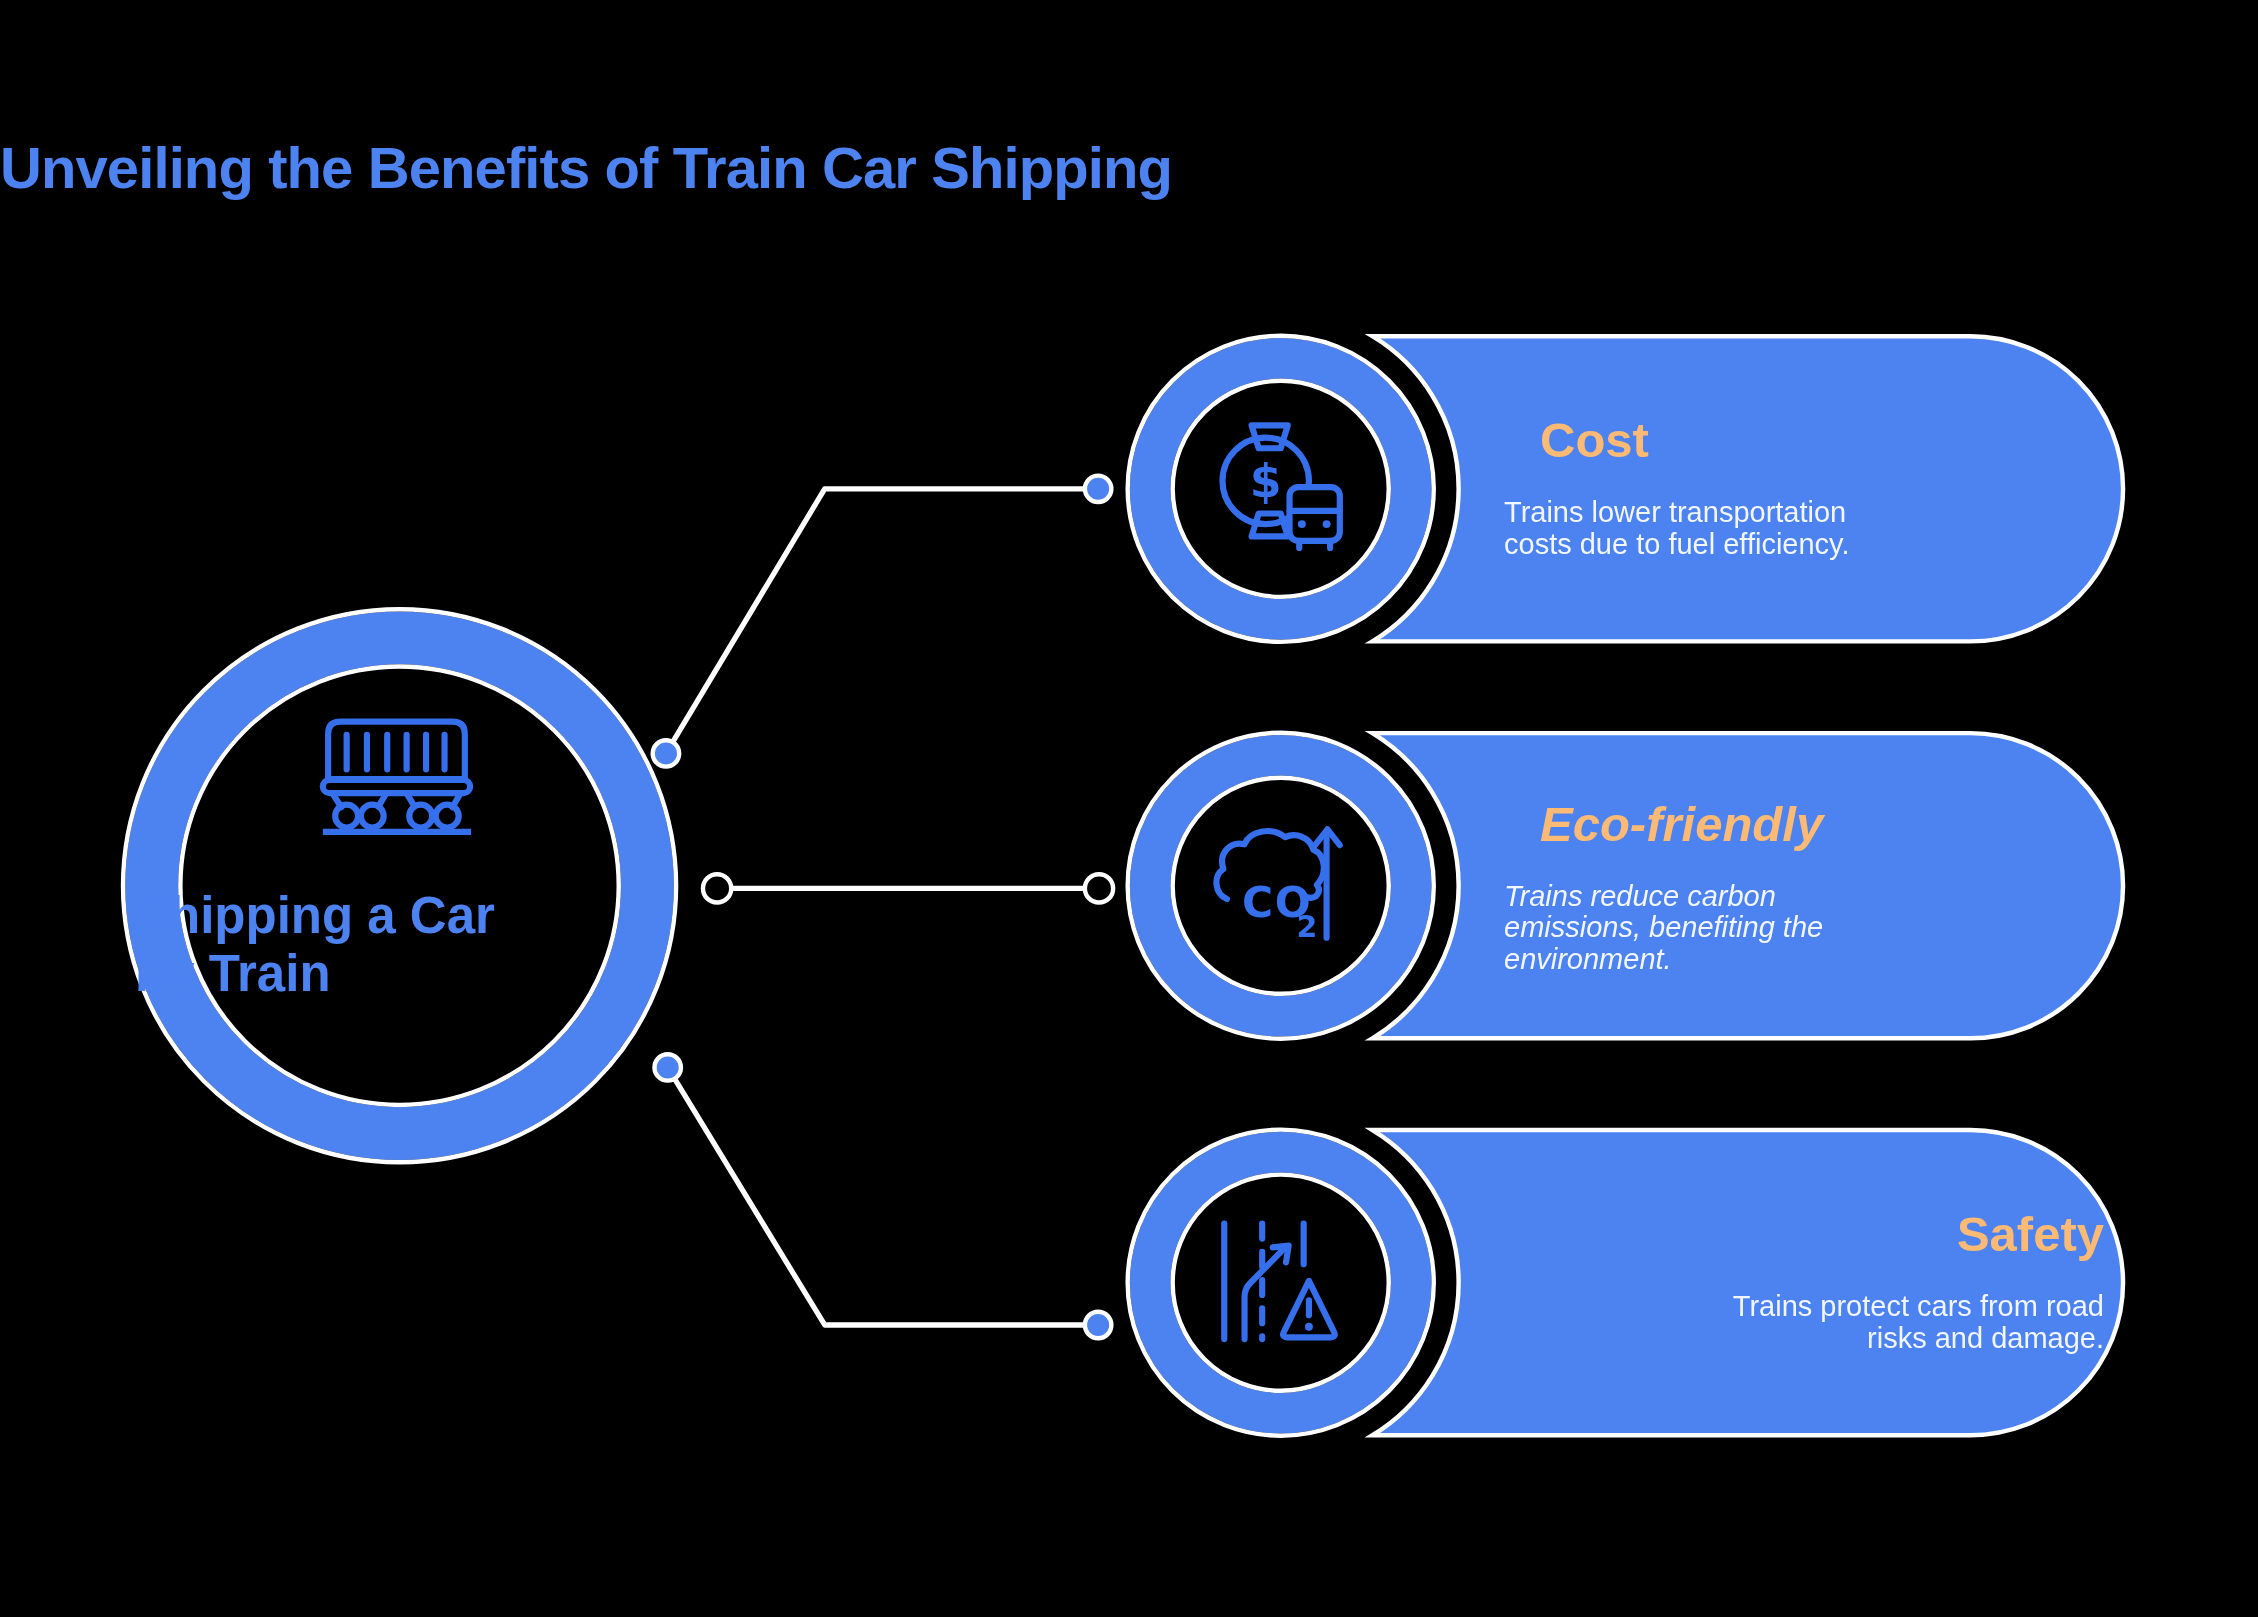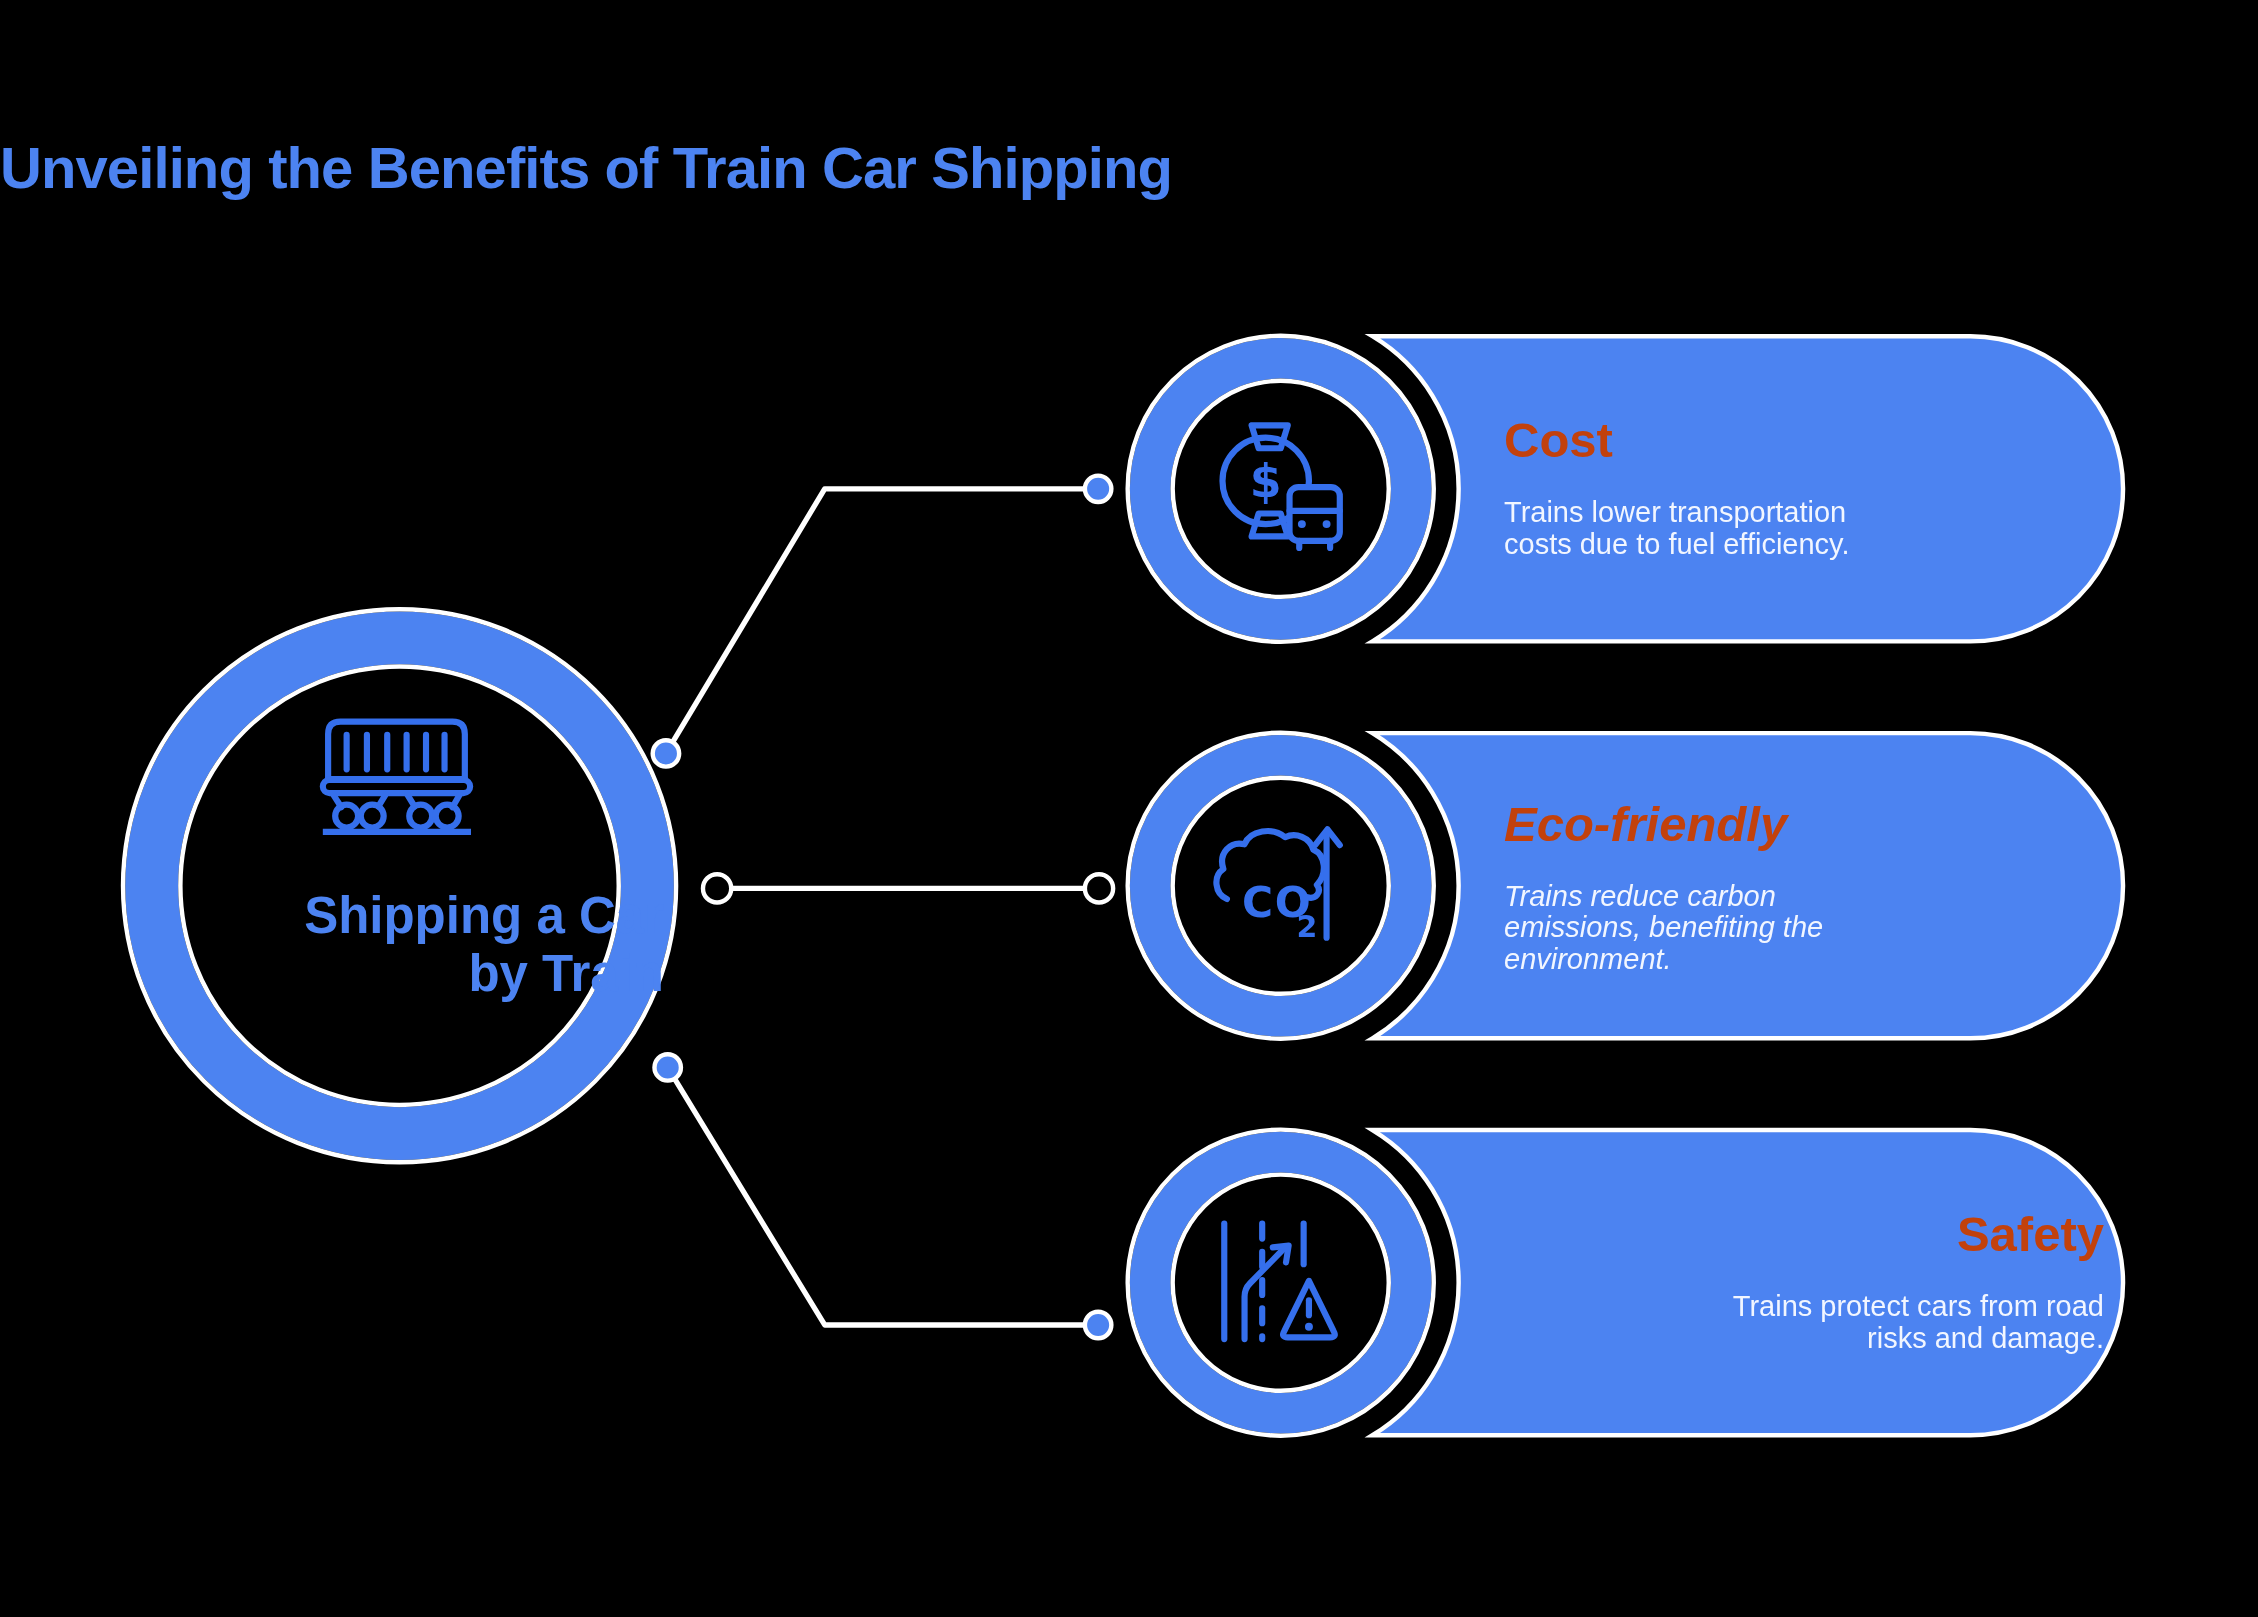--- a/index.html
+++ b/index.html
@@ -12,36 +12,37 @@
   }
   .stage svg{position:absolute;left:0;top:0;}
   .page-title{
     position:absolute;left:0;right:0;top:134px;
     text-align:left;
     font-size:58px;font-weight:700;letter-spacing:-0.9px;
     color:#4c83f1;
   }
   .hub-label{
     position:absolute;left:135px;top:887px;width:529px;
-    text-align:right;
+    text-align:left;
     font-size:51px;line-height:1.14;font-weight:700;
     color:#4c83f1;
     white-space:pre-line;
   }
   .panel-text{
     position:absolute;left:1504px;width:600px;height:305px;
     display:flex;flex-direction:column;justify-content:center;
     row-gap:32px;
   }
   .panel-text.row-0{top:336px;}
   .panel-text.row-1{top:735px;font-style:italic;}
   .panel-text.row-2{top:1130px;text-align:right;}
   .panel-title{
     font-size:49px;font-weight:700;line-height:1;
-    color:#c2410c;
+    color:#fdba74;
+    margin-left:36px;
   }
   .panel-desc{
     font-size:29px;line-height:1.09;
     color:#f2f6ff;
     white-space:pre-line;
   }
   .icon-stroke{stroke:#356fec;stroke-width:7;fill:none;stroke-linecap:round;stroke-linejoin:round;}
   .icon-fill{fill:#356fec;stroke:none;}
   .icon-glyph{fill:#356fec;font-family:"DejaVu Sans","Liberation Sans",sans-serif;font-weight:700;}
 </style>

